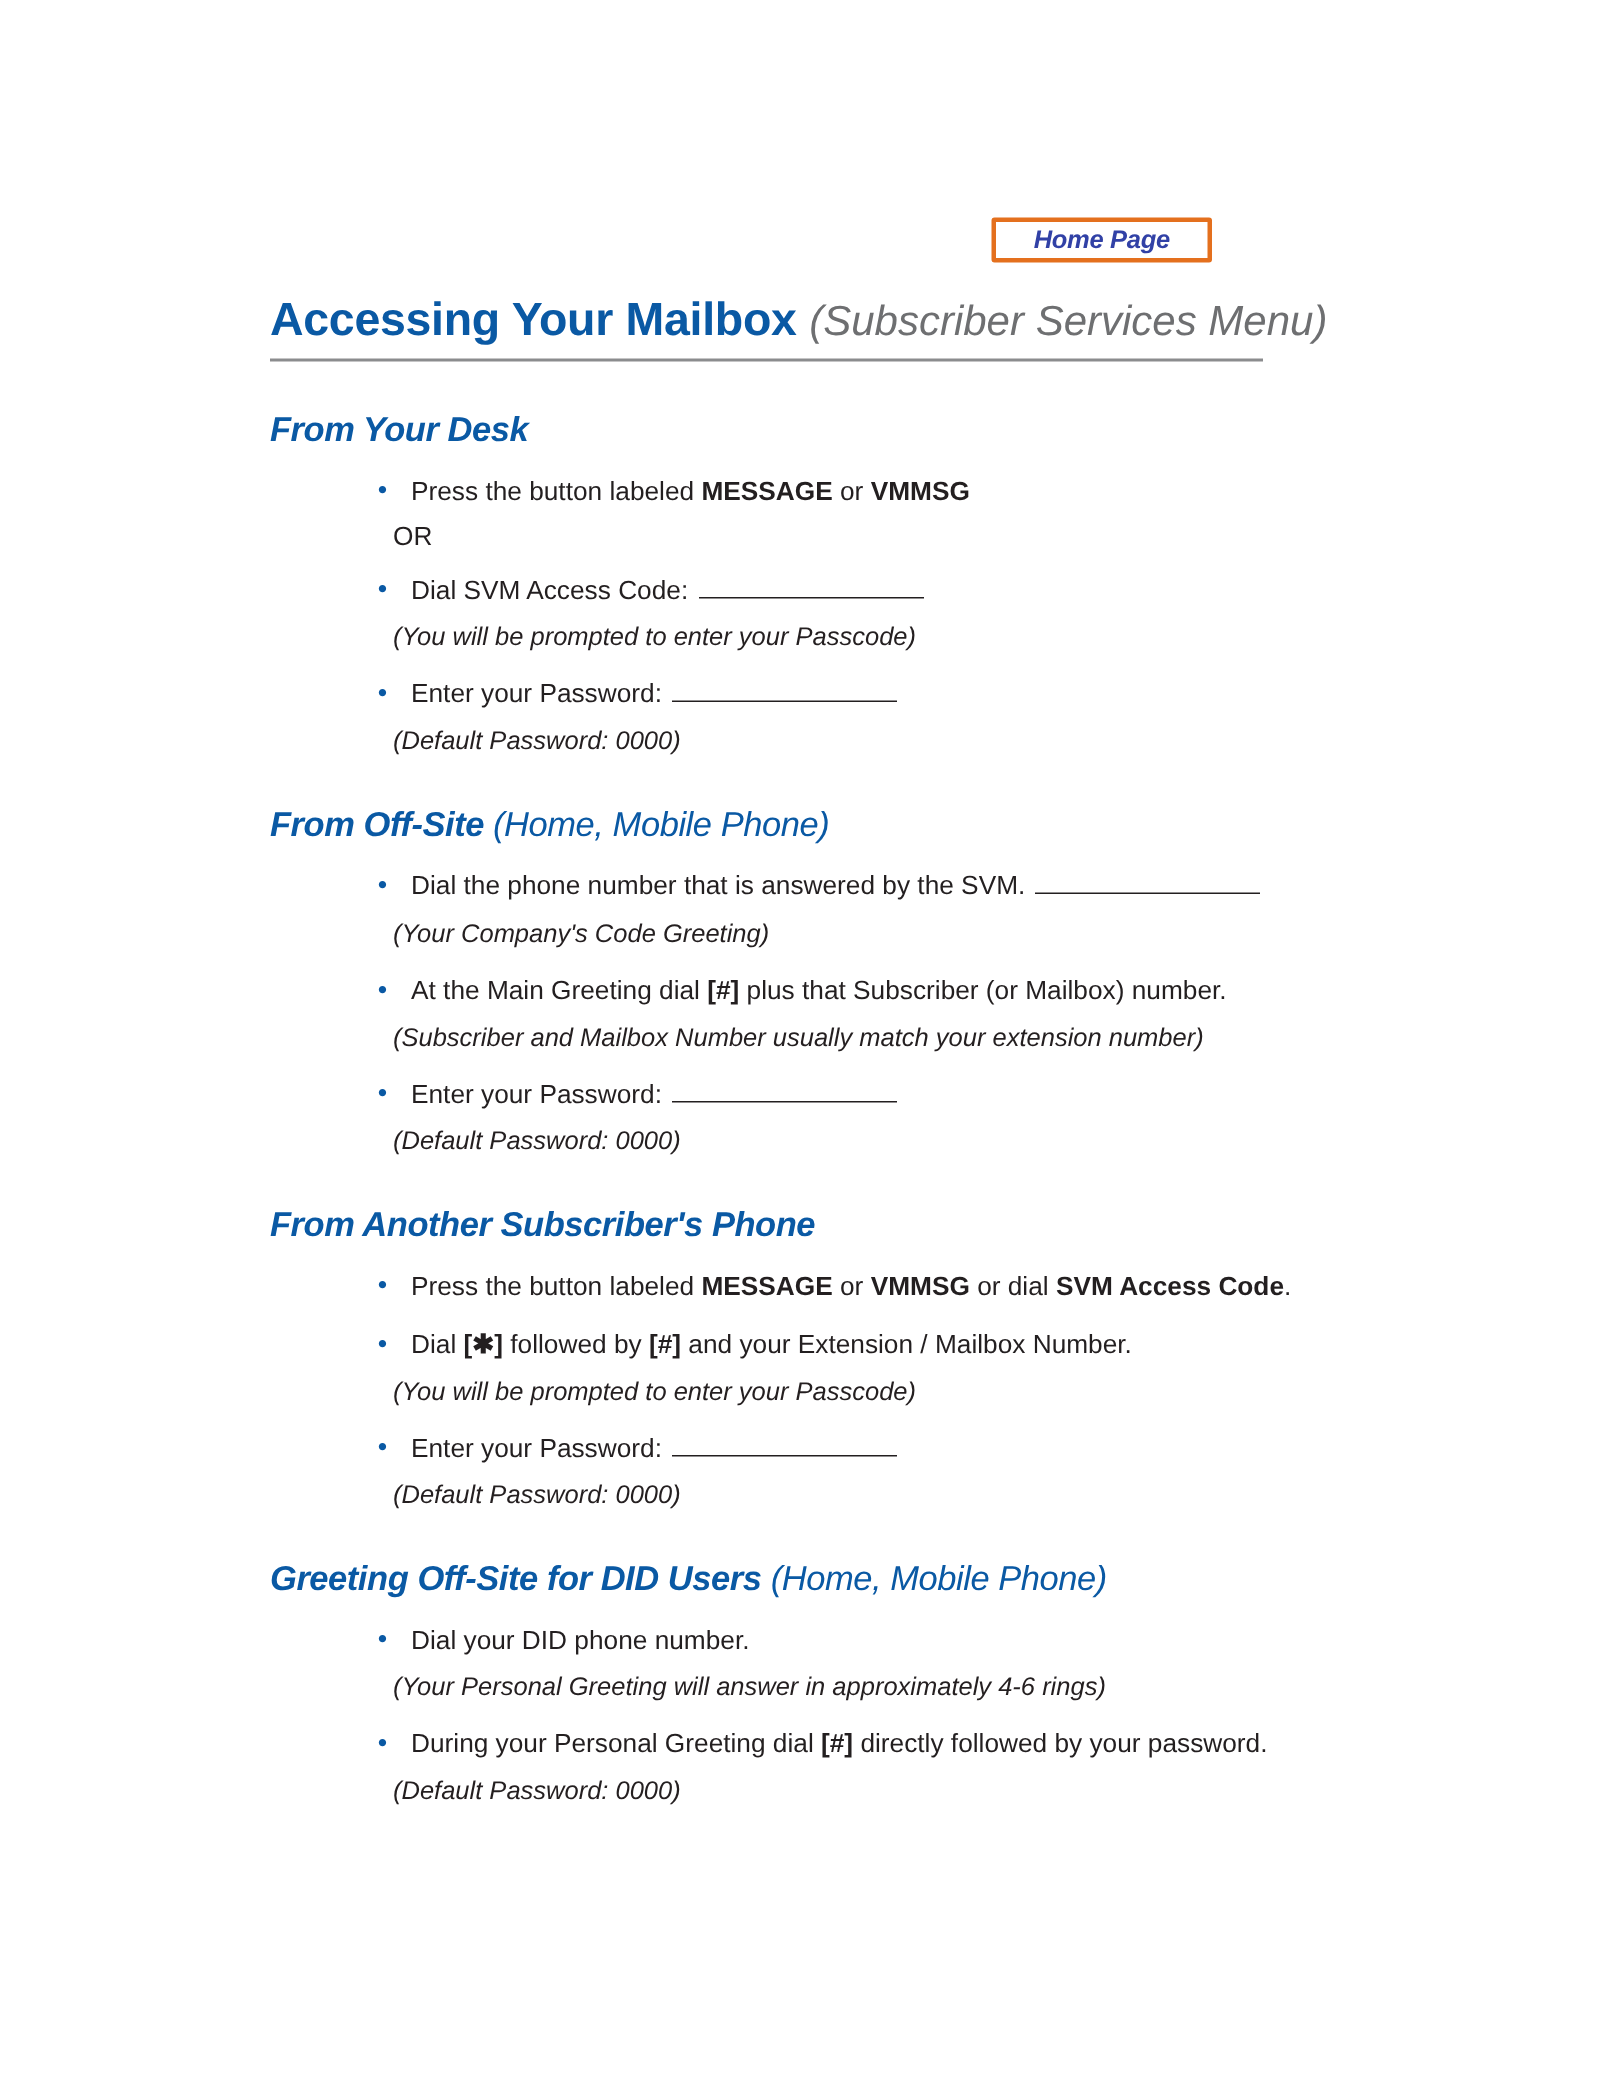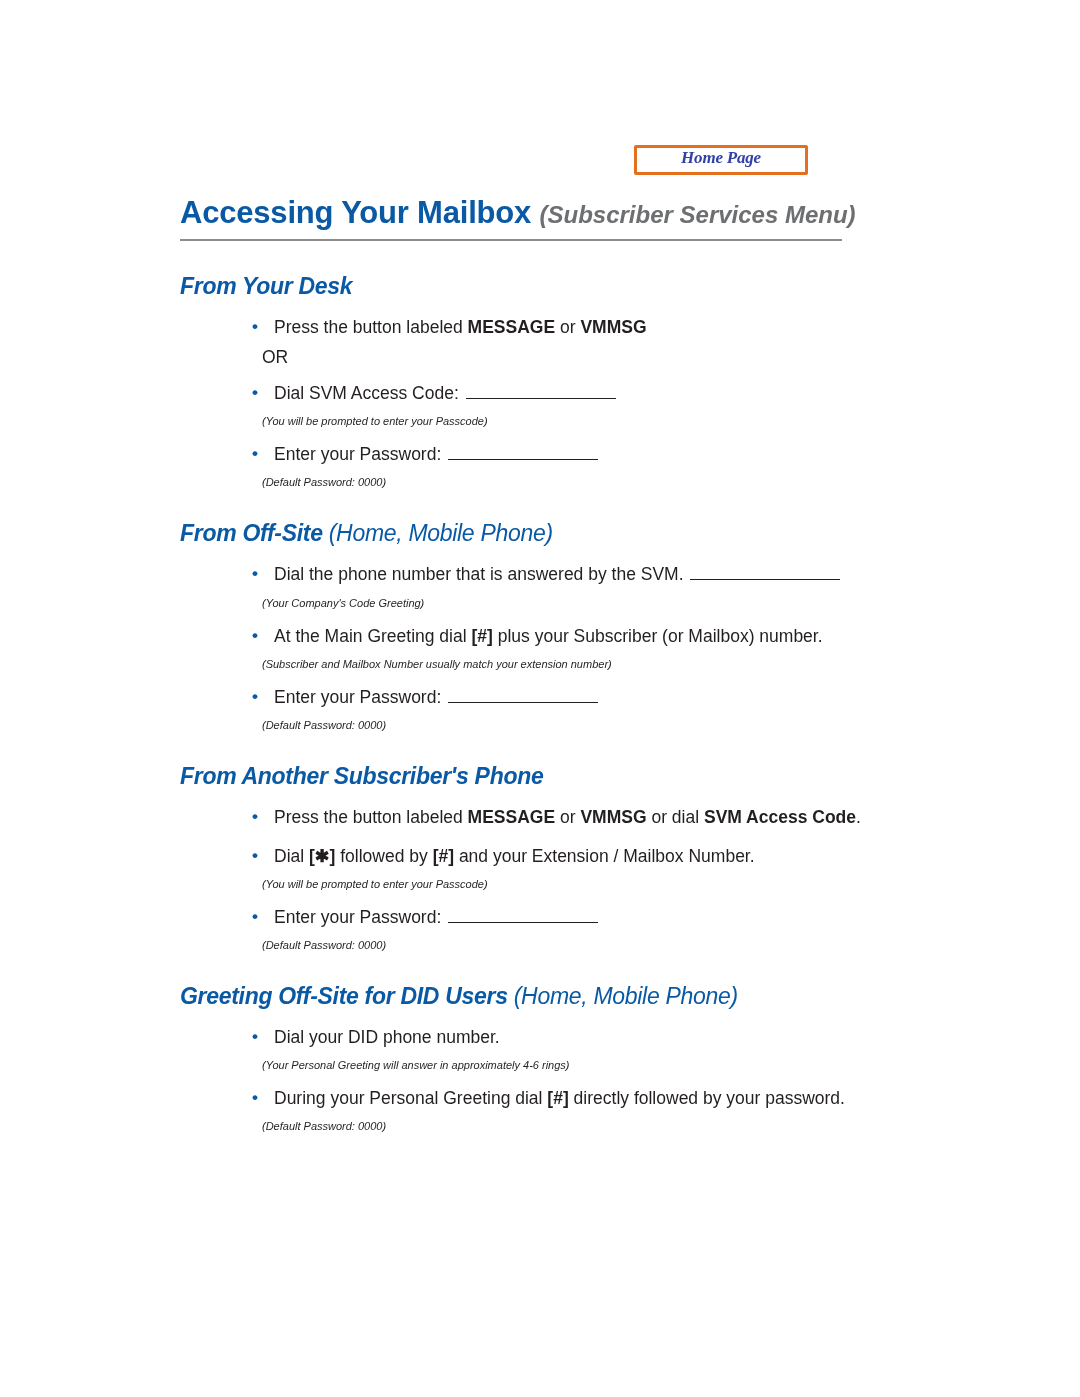--- a/index.html
+++ b/index.html
@@ -14,48 +14,47 @@
     width: 1080px;
     height: 1397px;
     position: relative;
     box-sizing: border-box;
     padding: 140px 180px 0 180px;
   }
   .home-btn {
     position: absolute;
     top: 145px;
     right: 272px;
-    width: 174px;
+    width: 147px;
     height: 30px;
     border: 3px solid #e4701e;
     box-sizing: border-box;
     display: flex;
-    align-items: flex-start;
+    align-items: center;
     justify-content: center;
     border-radius: 2px;
-    font-family: Liberation Serif, serif;
   }
   .home-btn span {
     color: #3141a6;
     font-style: italic;
     font-weight: 700;
     font-size: 17px;
     letter-spacing: -0.2px;
   }
   h1.title {
     margin: 55px 0 0 0;
     font-weight: 600;
     font-size: 31px;
     color: #0a59a4;
     letter-spacing: -0.2px;
   }
   h1.title .subtitle {
     font-style: italic;
-    font-weight: 700;
-    font-size: 24px;
+    font-weight: 400;
+    font-size: 28px;
     color: #6e6f71;
     letter-spacing: 0;
   }
   hr.rule {
     border: none;
     border-top: 2.5px solid #8b8c8e;
     margin: 8px 0 24px 0;
     width: 662px;
   }
   h2.section {
@@ -94,21 +93,21 @@
   }
   .or-line {
     padding-left: 82px;
     margin: -6px 0 10px 0;
     font-size: 17.5px;
   }
   .note {
     padding-left: 82px;
     margin: -4px 0 14px 0;
     font-style: italic;
-    font-size: 11px;
+    font-size: 17px;
     color: #241f20;
   }
   .blank {
     display: inline-block;
     border-bottom: 1px solid #231f20;
     width: 150px;
     vertical-align: baseline;
     margin-left: 2px;
   }
   b { font-weight: 700; }
@@ -155,21 +154,21 @@
     <span class="paren">(Home, Mobile Phone)</span>
   </h2>
   <ul class="steps">
     <li>
       <span>Dial the phone number that is answered by the SVM.</span> <span class="blank"></span>
     </li>
   </ul>
   <div class="note">(Your Company's Code Greeting)</div>
   <ul class="steps">
     <li>
-      <span>At the Main Greeting dial </span><b>[#]</b><span> plus your Subscriber (or Mailbox) number.</span>
+      <span>At the Main Greeting dial </span><b>[#]</b><span> plus that Subscriber (or Mailbox) number.</span>
     </li>
   </ul>
   <div class="note">(Subscriber and Mailbox Number usually match your extension number)</div>
   <ul class="steps">
     <li>
       <span>Enter your Password:</span> <span class="blank"></span>
     </li>
   </ul>
   <div class="note">(Default Password: 0000)</div>
 

